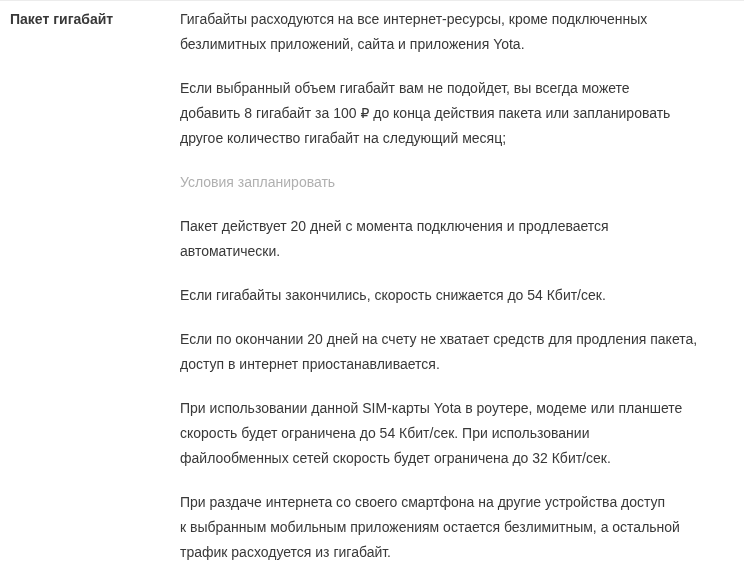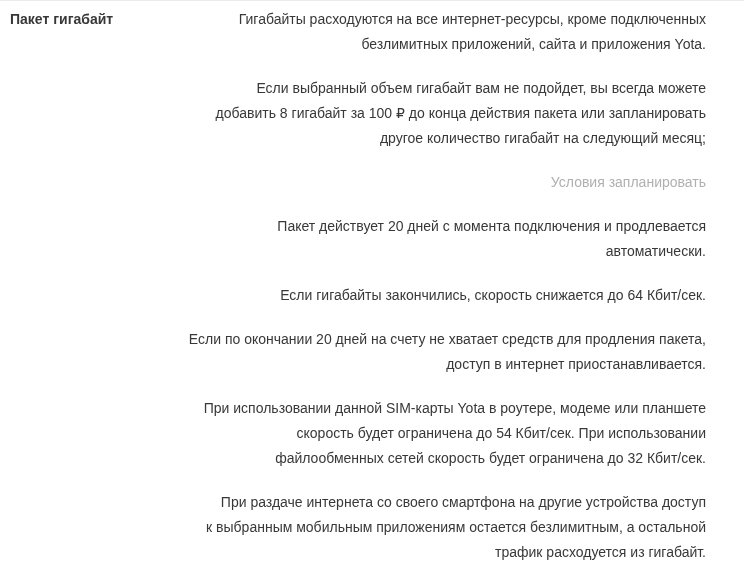--- a/index.html
+++ b/index.html
@@ -35,42 +35,41 @@
     color: var(--text, #383838);
   }
   .def-col {
     width: 530px;
     flex: 0 0 530px;
     box-sizing: border-box;
   }
   .def-col p {
     margin: 0 4px 19px 0;
     white-space: pre-line;
-    text-align: right;
   }
   .subheading {
     color: var(--muted, #b0b0b0);
   }
 </style>
 </head>
 <body>
 
 <div class="page">
   <div class="row">
     <div class="term-col">Пакет гигабайт</div>
     <div class="def-col">
       <p>Гигабайты расходуются на все интернет-ресурсы, кроме подключенных
 безлимитных приложений, сайта и приложения Yota.</p>
       <p>Если выбранный объем гигабайт вам не подойдет, вы всегда можете
 добавить 8 гигабайт за 100 ₽ до конца действия пакета или запланировать
 другое количество гигабайт на следующий месяц;</p>
       <p class="subheading">Условия запланировать</p>
       <p>Пакет действует 20 дней с момента подключения и продлевается
 автоматически.</p>
-      <p>Если гигабайты закончились, скорость снижается до 64 Кбит/сек.</p>
+      <p>Если гигабайты закончились, скорость снижается до 54 Кбит/сек.</p>
       <p>Если по окончании 20 дней на счету не хватает средств для продления пакета,
 доступ в интернет приостанавливается.</p>
       <p>При использовании данной SIM-карты Yota в роутере, модеме или планшете
 скорость будет ограничена до 54 Кбит/сек. При использовании
 файлообменных сетей скорость будет ограничена до 32 Кбит/сек.</p>
       <p>При раздаче интернета со своего смартфона на другие устройства доступ
 к выбранным мобильным приложениям остается безлимитным, а остальной
 трафик расходуется из гигабайт.</p>
     </div>
   </div>

